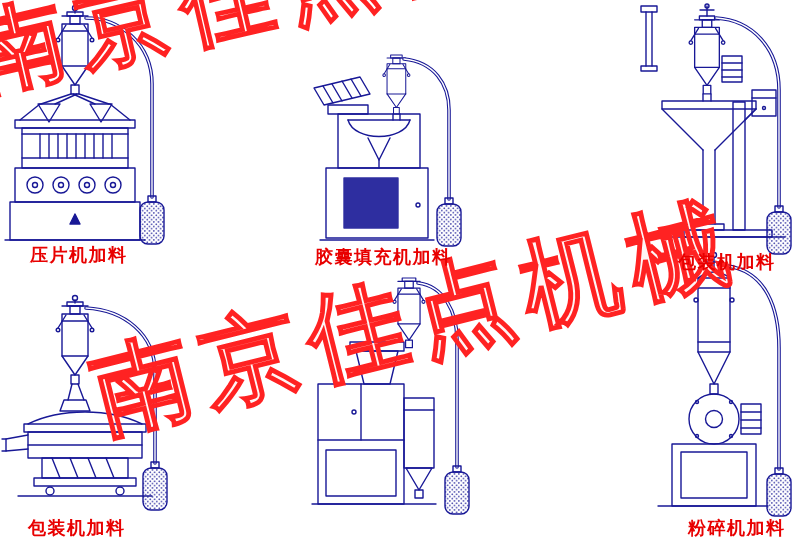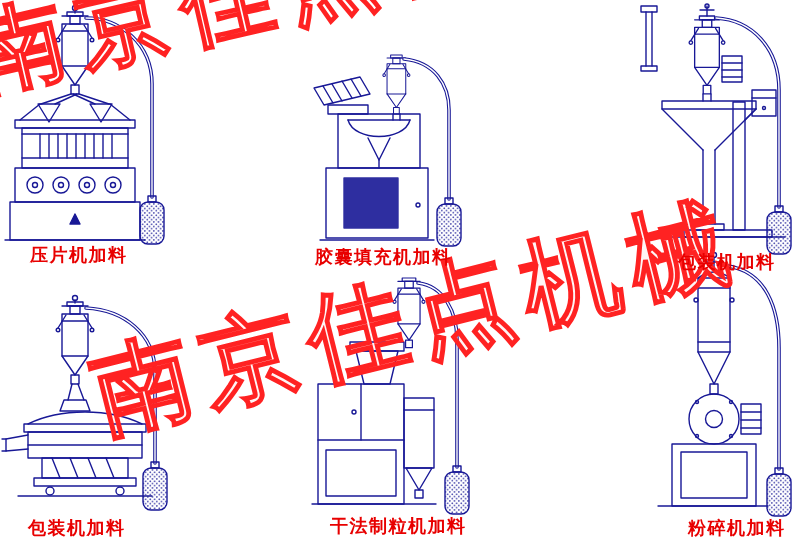--- a/index.html
+++ b/index.html
@@ -255,16 +255,15 @@
   </g>
 
   <text x="85" y="347" transform="rotate(-14 430 312)" font-family="Liberation Sans, sans-serif" font-weight="bold" font-size="98" letter-spacing="12" fill="rgba(255,60,60,0.05)" stroke="#ff2222" stroke-width="1.8">南京佳点机械</text>
   <text x="-30" y="14" transform="rotate(-13 300 0)" font-family="Liberation Sans, sans-serif" font-weight="bold" font-size="92" letter-spacing="14" fill="none" stroke="#ff2222" stroke-width="1.8">南京佳点机械</text>
 </svg>
 
 <div class="label" style="left:30px;top:243px;">压片机加料</div>
 <div class="label" style="left:315px;top:245px;">胶囊填充机加料</div>
 <div class="label" style="left:678px;top:250px;">包装机加料</div>
 <div class="label" style="left:28px;top:516px;">包装机加料</div>
-<div class="label" style="left:330px;top:514px;">干法制粒机加料</div>
 <div class="label" style="left:688px;top:516px;text-align:center;">粉碎机加料</div>
 
 </div>
 
 </body></html>

